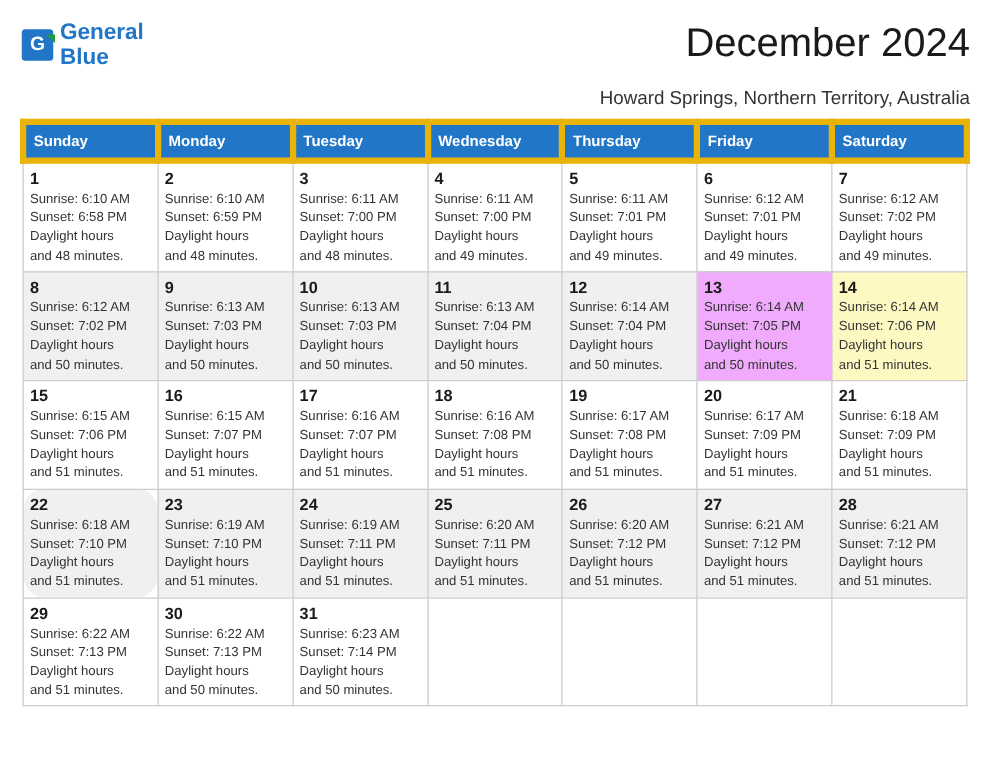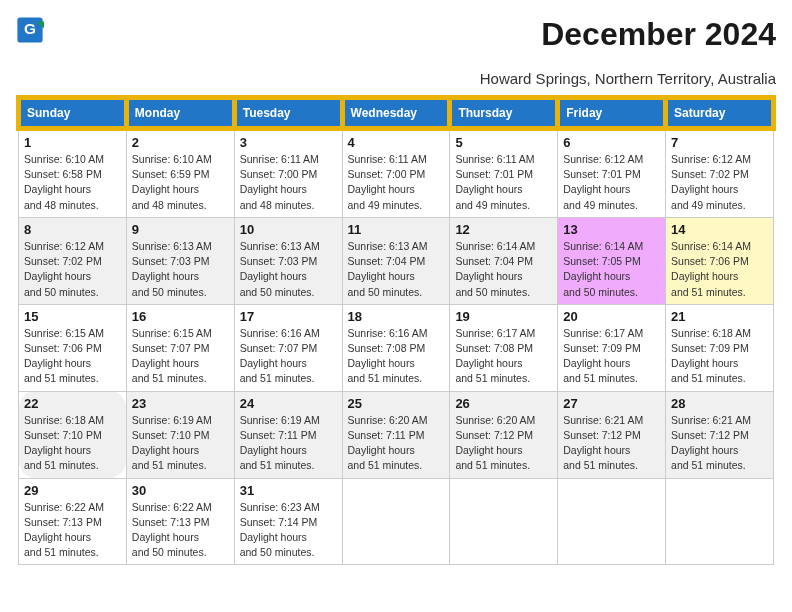--- a/index.html
+++ b/index.html
@@ -32,21 +32,21 @@
     .logo-icon {
       width: 28px;
       height: 28px;
       margin-right: 4px;
     }
     .title-block {
       text-align: right;
     }
     .main-title {
       font-size: 32px;
-      font-weight: bold;
+      font-weight: normal;
       color: #1a1a1a;
     }
     .subtitle {
       font-size: 15px;
       color: #333;
       margin-top: 17px;
     }
     .calendar {
       width: 100%;
       border-collapse: collapse;
@@ -92,20 +92,24 @@
 </head>
 <body>
 
 <div class="header-top">
   <div class="logo">
     <svg class="logo-icon" viewBox="0 0 40 40">
       <rect x="2" y="2" width="36" height="36" rx="4" fill="#2176c7"></rect>
       <text x="20" y="26" text-anchor="middle" fill="white" font-size="22" font-weight="bold" font-family="Arial">G</text>
       <polygon points="30,8 40,8 40,18" fill="#1a9c3e"></polygon>
     </svg>
+    <div class="logo-text">
+      <div><span>General</span></div>
+      <div><span style="color:#2176c7;">Blue</span></div>
+    </div>
   </div>
   <div class="title-block">
     <div class="main-title">December 2024</div>
     <div class="subtitle">Howard Springs, Northern Territory, Australia</div>
   </div>
 </div>
 
 <table class="calendar">
   <thead>
     <tr>

